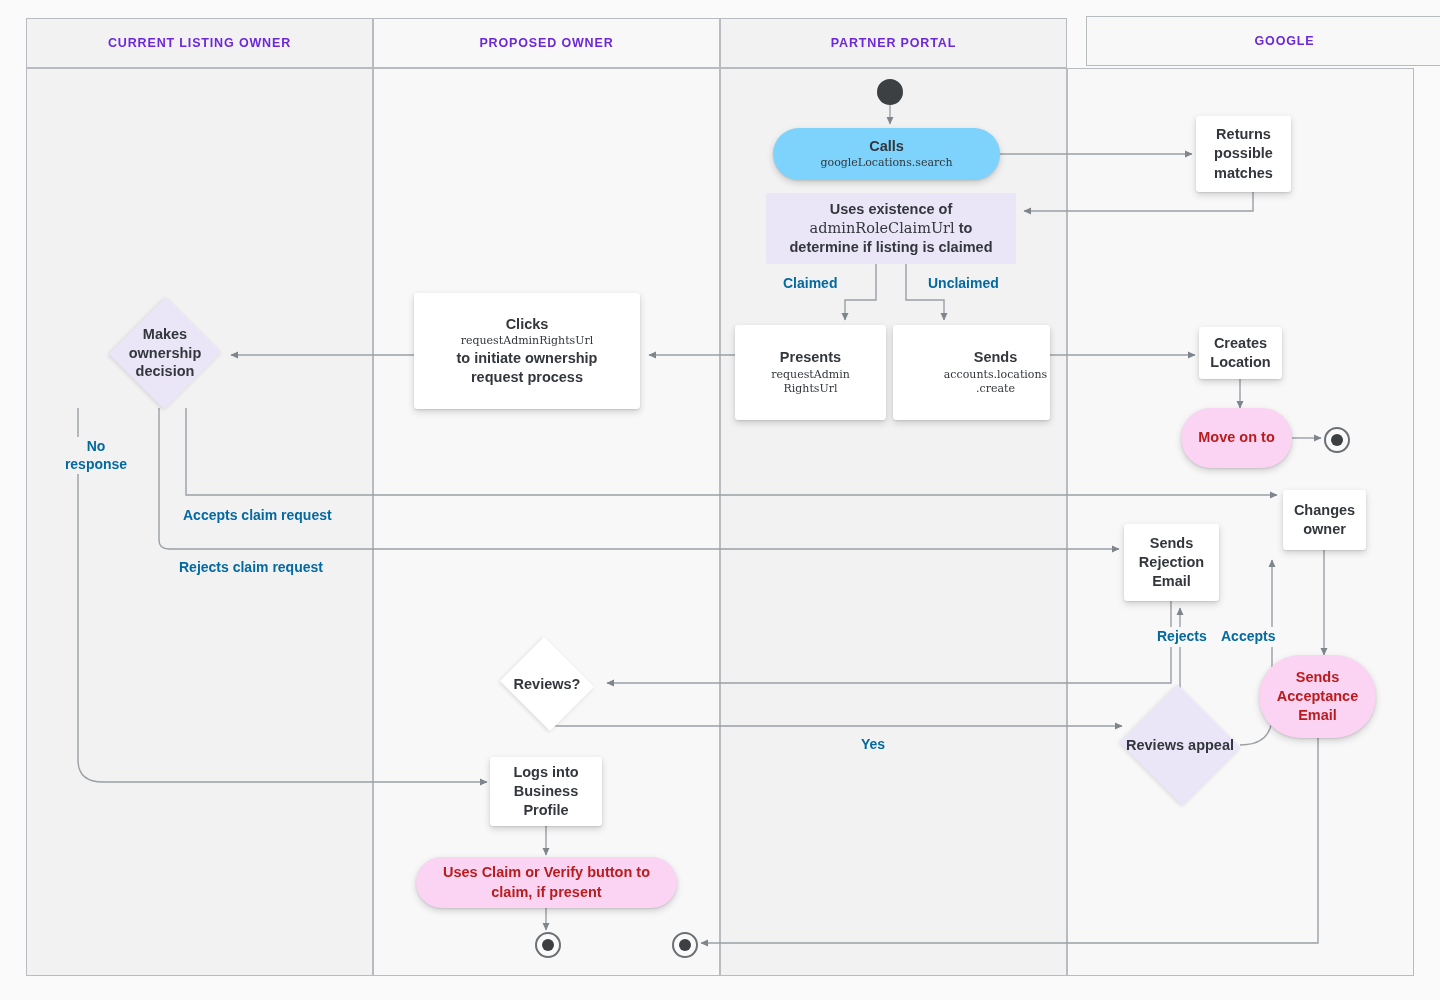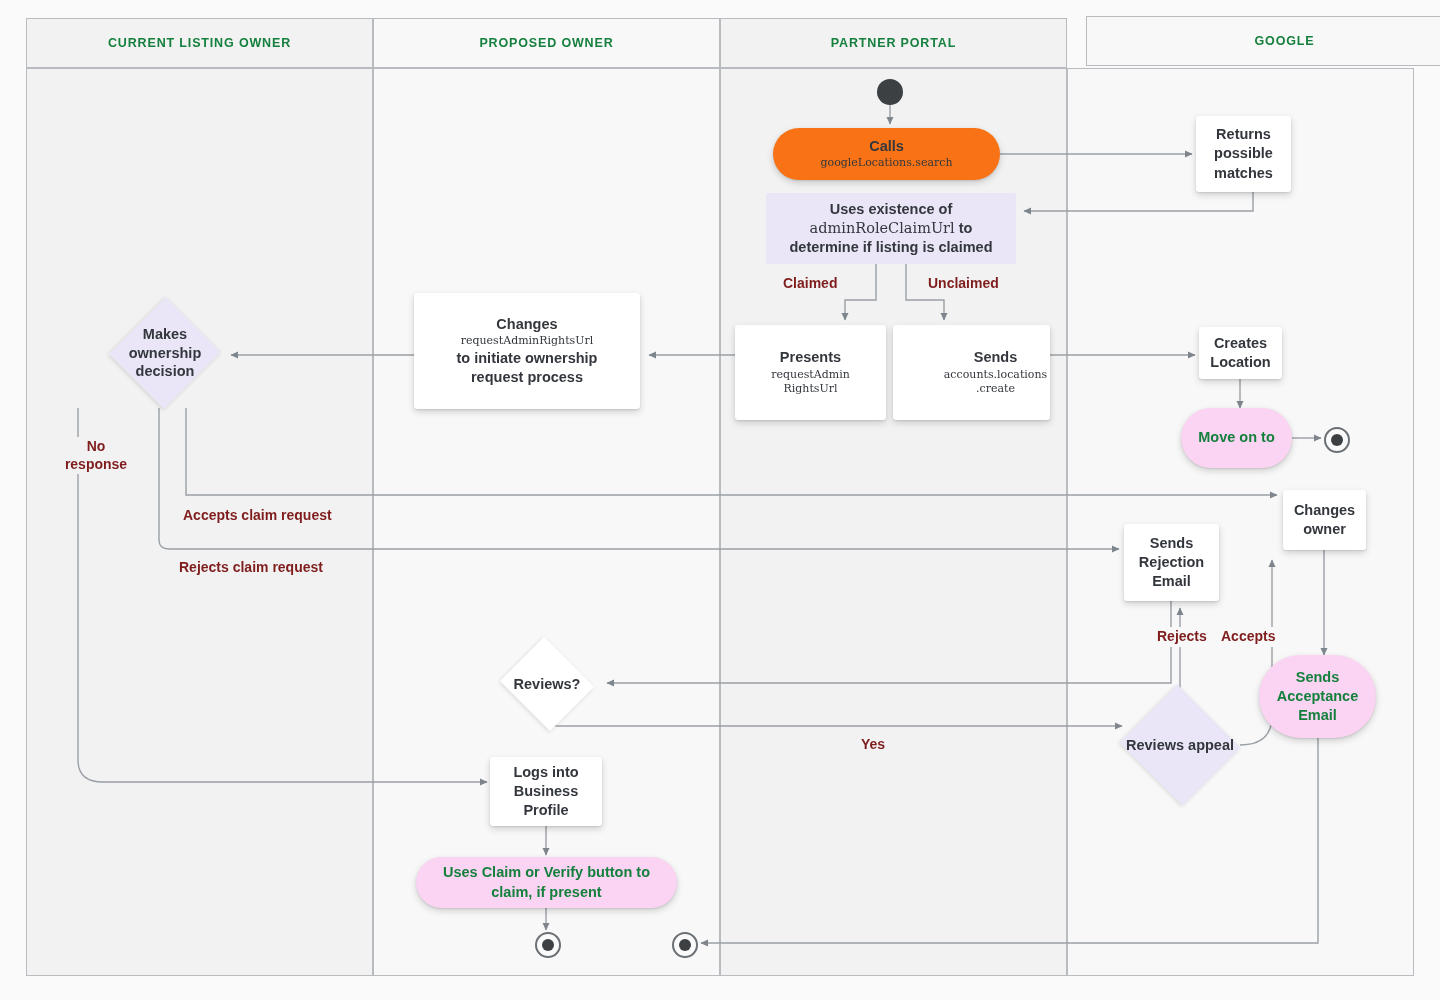--- a/index.html
+++ b/index.html
@@ -10,41 +10,41 @@
     color:#33373D;
     overflow:hidden;
   }
   #stage{position:relative;width:1440px;height:1000px;}
 
   
   .lane{position:absolute;box-sizing:border-box;border:1px solid #B8BBBF;}
   .lane-head{position:absolute;box-sizing:border-box;border:1px solid #B8BBBF;
     display:flex;align-items:center;justify-content:center;}
   .lane-head span{
-    font-size:12.5px;font-weight:700;letter-spacing:.85px;color:#15803d;
+    font-size:12.5px;font-weight:700;letter-spacing:.85px;color:#6d28d9;
     text-transform:uppercase;white-space:nowrap;
   }
   .tone-a{background:#F2F2F2;}
   .tone-b{background:#F8F8F8;}
 
   
   #wires{position:absolute;left:0;top:0;width:1440px;height:1000px;pointer-events:none;}
 
   
   .node{position:absolute;box-sizing:border-box;
     display:flex;align-items:center;justify-content:center;text-align:center;
     font-size:14.5px;line-height:1.33;font-weight:700;color:#33373D;}
   .node .inner{padding:0 8px;}
 
   .rect{background:#FFFFFF;border-radius:3px;
     box-shadow:0 3px 7px rgba(0,0,0,.16), 0 1px 2px rgba(0,0,0,.10);}
   .pill{border-radius:999px;
     box-shadow:0 3px 7px rgba(0,0,0,.16), 0 1px 2px rgba(0,0,0,.10);}
-  .cyan{background:#f97316;}
-  .pink{background:#FBD4F3;color:#15803d;}
+  .cyan{background:#7dd3fc;}
+  .pink{background:#FBD4F3;color:#b91c1c;}
   .lav{background:#EAE6F7;border-radius:2px;justify-content:center;}
 
   .mono{font-family:"DejaVu Serif", serif;font-weight:400;font-size:11px;}
   .monob{font-family:"DejaVu Serif", serif;font-weight:400;}
 
   
   .diamond{position:absolute;}
   .diamond .shape{position:absolute;left:0;top:0;width:100%;height:100%;
     transform:rotate(45deg) scale(.7071);
     box-shadow:0 2px 6px rgba(0,0,0,.13);}
@@ -56,21 +56,21 @@
 
   
   .start-dot{position:absolute;width:26px;height:26px;border-radius:50%;
     background:#3C4043;}
   .end-dot{position:absolute;width:22px;height:22px;border-radius:50%;
     border:2px solid #6B7075;background:#FAFAFA;
     display:flex;align-items:center;justify-content:center;}
   .end-dot i{display:block;width:12px;height:12px;border-radius:50%;background:#3C4043;}
 
   
-  .elabel{position:absolute;font-size:14px;font-weight:700;color:#7f1d1d;
+  .elabel{position:absolute;font-size:14px;font-weight:700;color:#0369a1;
     background:#F2F2F2;padding:1px 3px;white-space:nowrap;line-height:1.25;text-align:center;}
   .elabel.on-b{background:#F8F8F8;}
 </style>
 </head>
 <body>
 
 <div id="stage">
 
   <div class="lane-head tone-a" style="left:26px;top:18px;width:347px;height:50px;">
     <span>CURRENT LISTING OWNER</span>
@@ -209,21 +209,21 @@
     <div class="inner">Sends Acceptance Email</div>
   </div>
 
   <div class="diamond dia-lav" style="left:1117px;top:687px;width:126px;height:116px;">
     <div class="shape"></div>
     <div class="txt">Reviews appeal</div>
   </div>
 
   <div class="node rect" style="left:414px;top:293px;width:226px;height:116px;">
     <div class="inner">
-      <div>Changes</div>
+      <div>Clicks</div>
       <div class="mono">requestAdminRightsUrl</div>
       <div>to initiate ownership</div>
       <div>request process</div>
     </div>
   </div>
 
   <div class="diamond dia-white" style="left:497px;top:640px;width:100px;height:88px;">
     <div class="shape"></div>
     <div class="txt">Reviews?</div>
   </div>

